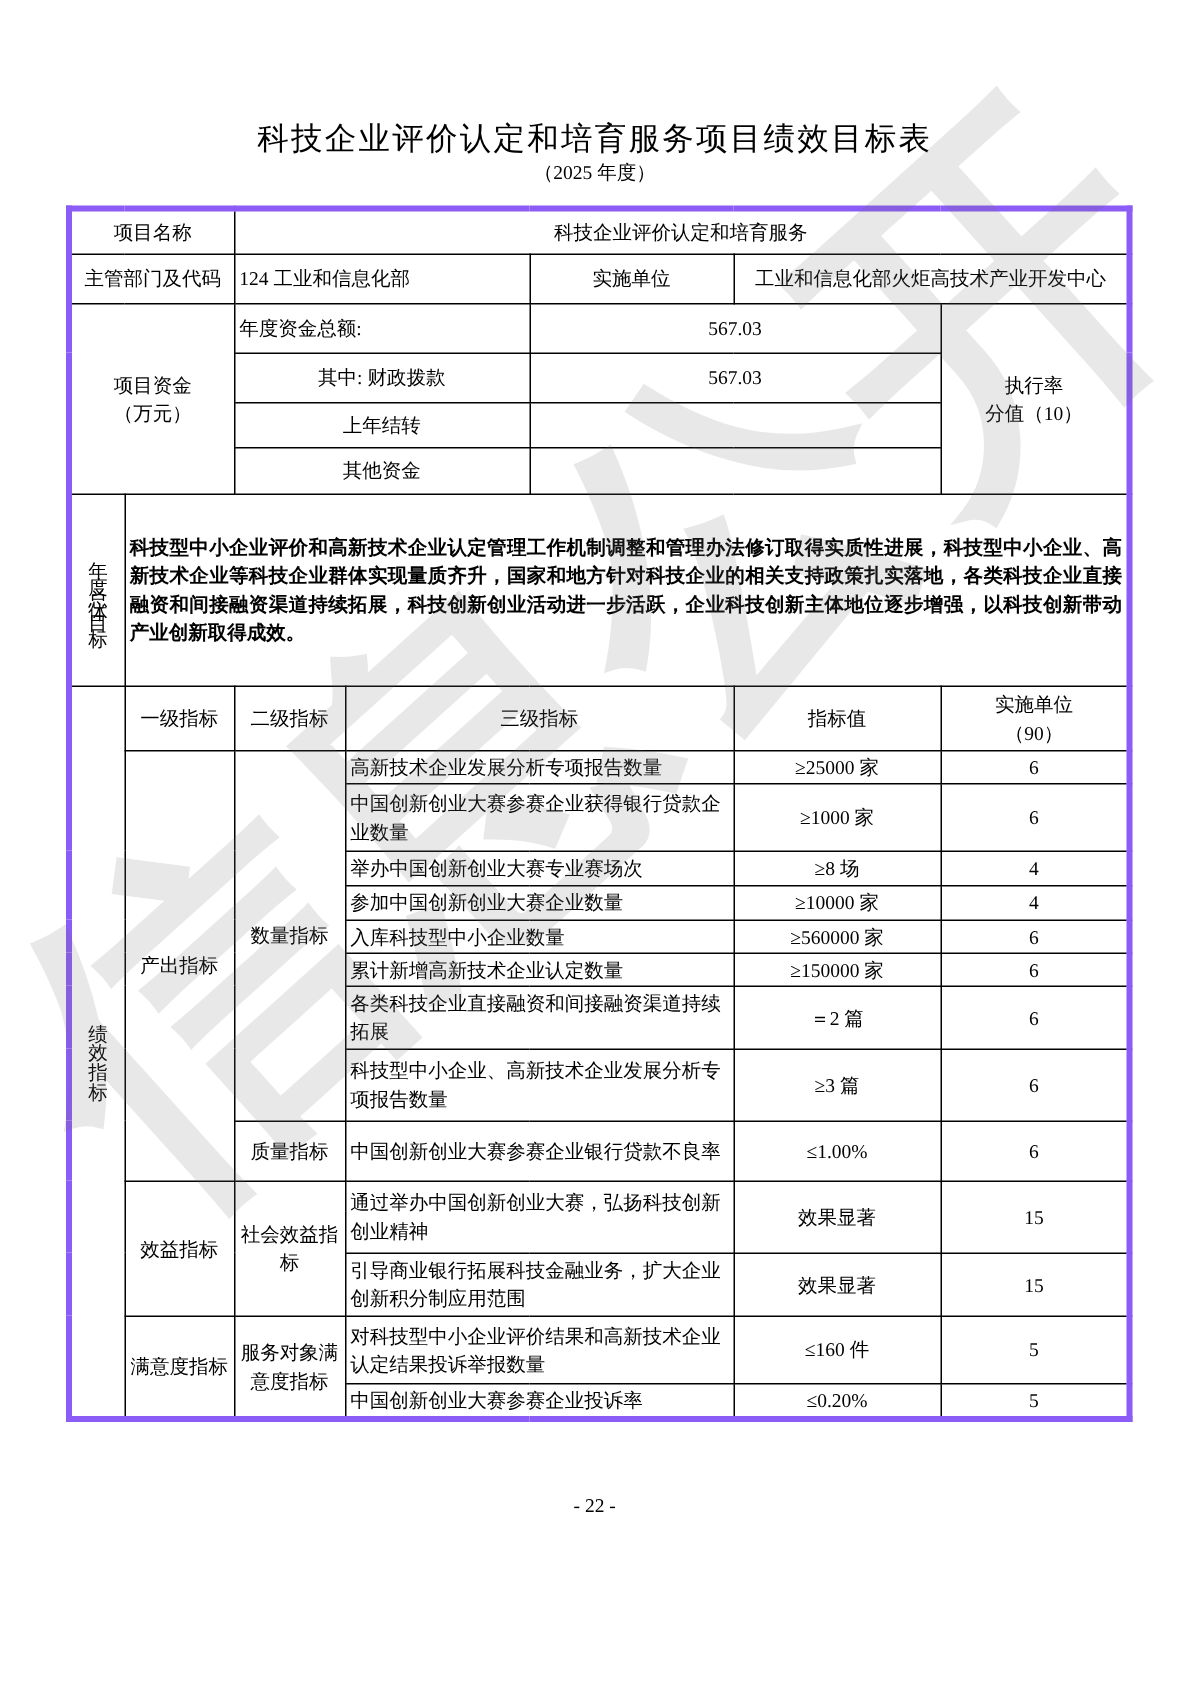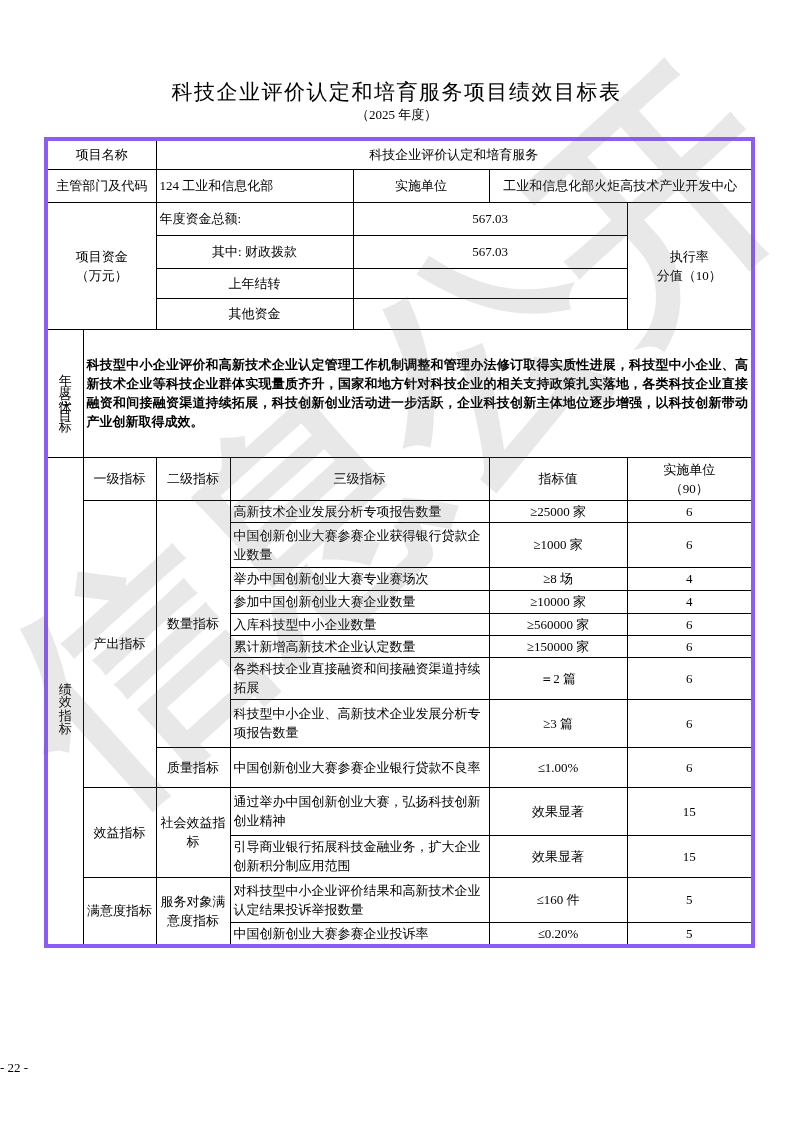--- a/index.html
+++ b/index.html
@@ -52,22 +52,22 @@
   td.goal-cell {
     vertical-align: top;
     text-align: justify;
     padding: 4px 4px 4px 3px;
     line-height: 26px;
     font-size: 13.5px;
     font-weight: bold;
   }
   .two-line { line-height: 18px; }
   .footer {
-    margin-top: 112px;
-    text-align: left;
+    margin-top: 48px;
+    text-align: center;
     font-size: 13px;
   }
   .watermark {
     position: absolute;
     left: -70px;
     top: 280px;
     width: 940px;
     text-align: center;
     transform: rotate(-42deg);
     font-size: 235px;

